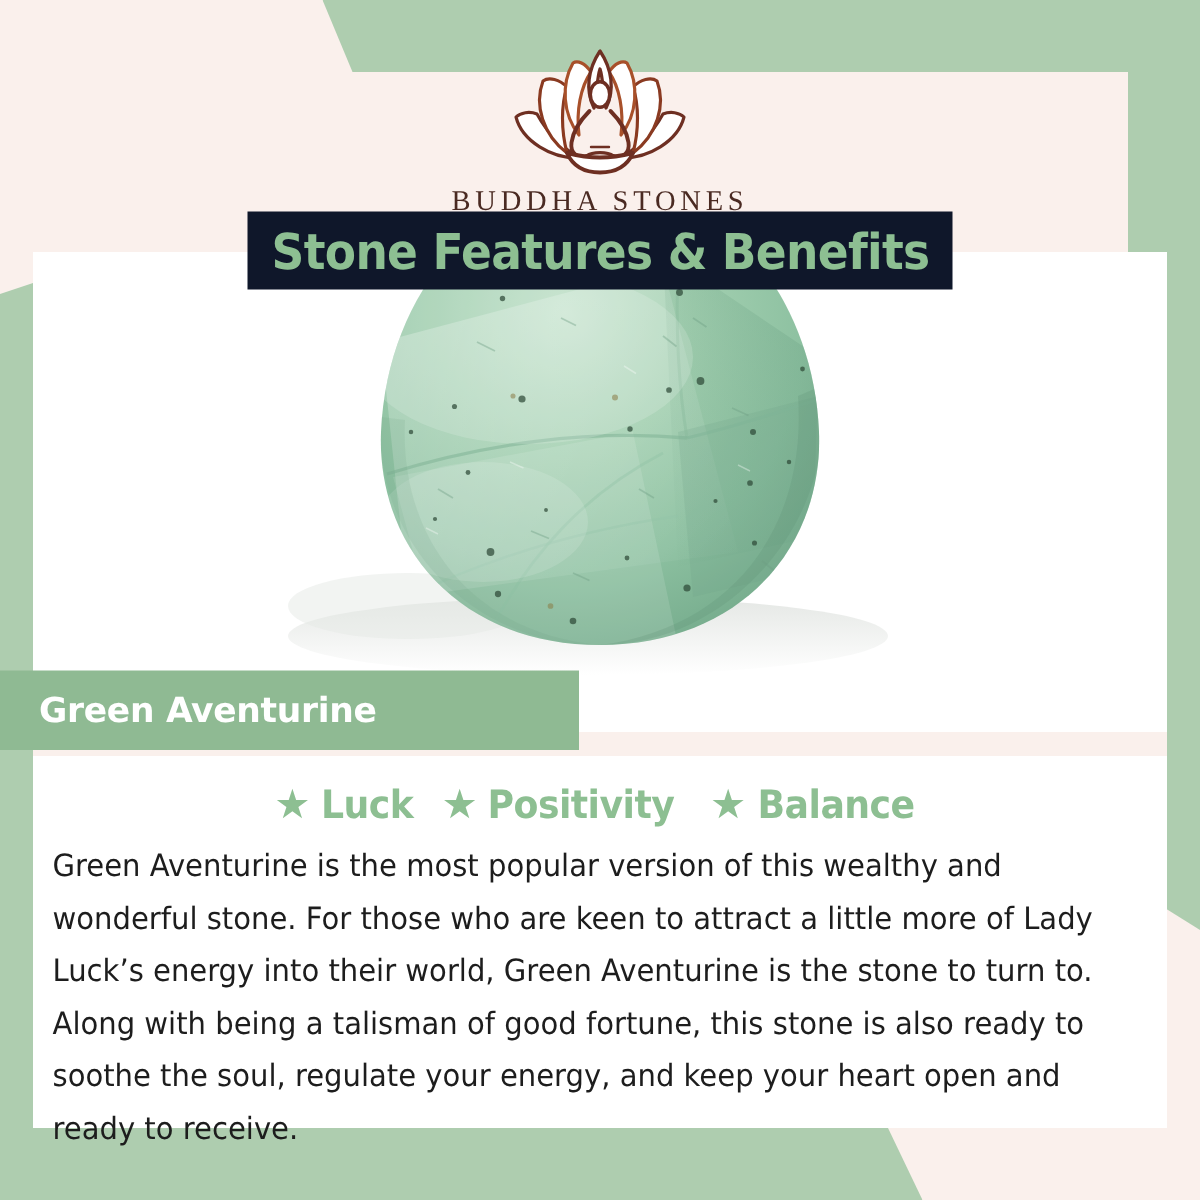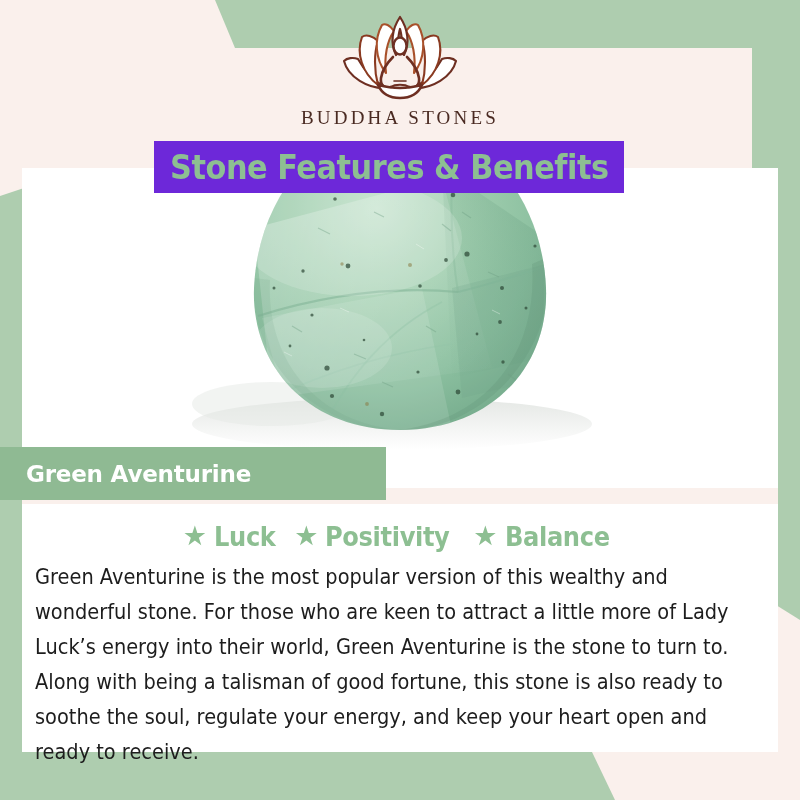--- a/index.html
+++ b/index.html
@@ -64,42 +64,42 @@
   .header {
     position: absolute;
     top: 0; left: 0;
     width: 800px;
     height: 148px;
     z-index: 3;
     display: flex;
     flex-direction: column;
     align-items: center;
     justify-content: flex-start;
-    padding-top: 15px;
+    padding-top: 32px;
   }
 
   .logo-mark { width: 132px; height: 86px; display: block; }
 
   .logo-wordmark {
     margin-top: 6px;
     font-family: "Liberation Serif", serif;
     font-size: 19px;
     letter-spacing: 3.2px;
     color: #4a2a22;
     font-weight: 400;
   }
 
   
   .title-banner {
     position: absolute;
     top: 141px;
-    left: 154px;
+    left: 165px;
     width: 470px;
     height: 52px;
-    background: #6d28d9;
+    background: #0f172a;
     z-index: 4;
     display: flex;
     align-items: center;
     justify-content: center;
   }
   .title-banner-text {
     font-family: "DejaVu Sans", sans-serif;
     font-size: 33px;
     font-weight: bold;
     color: #8dbf92;

